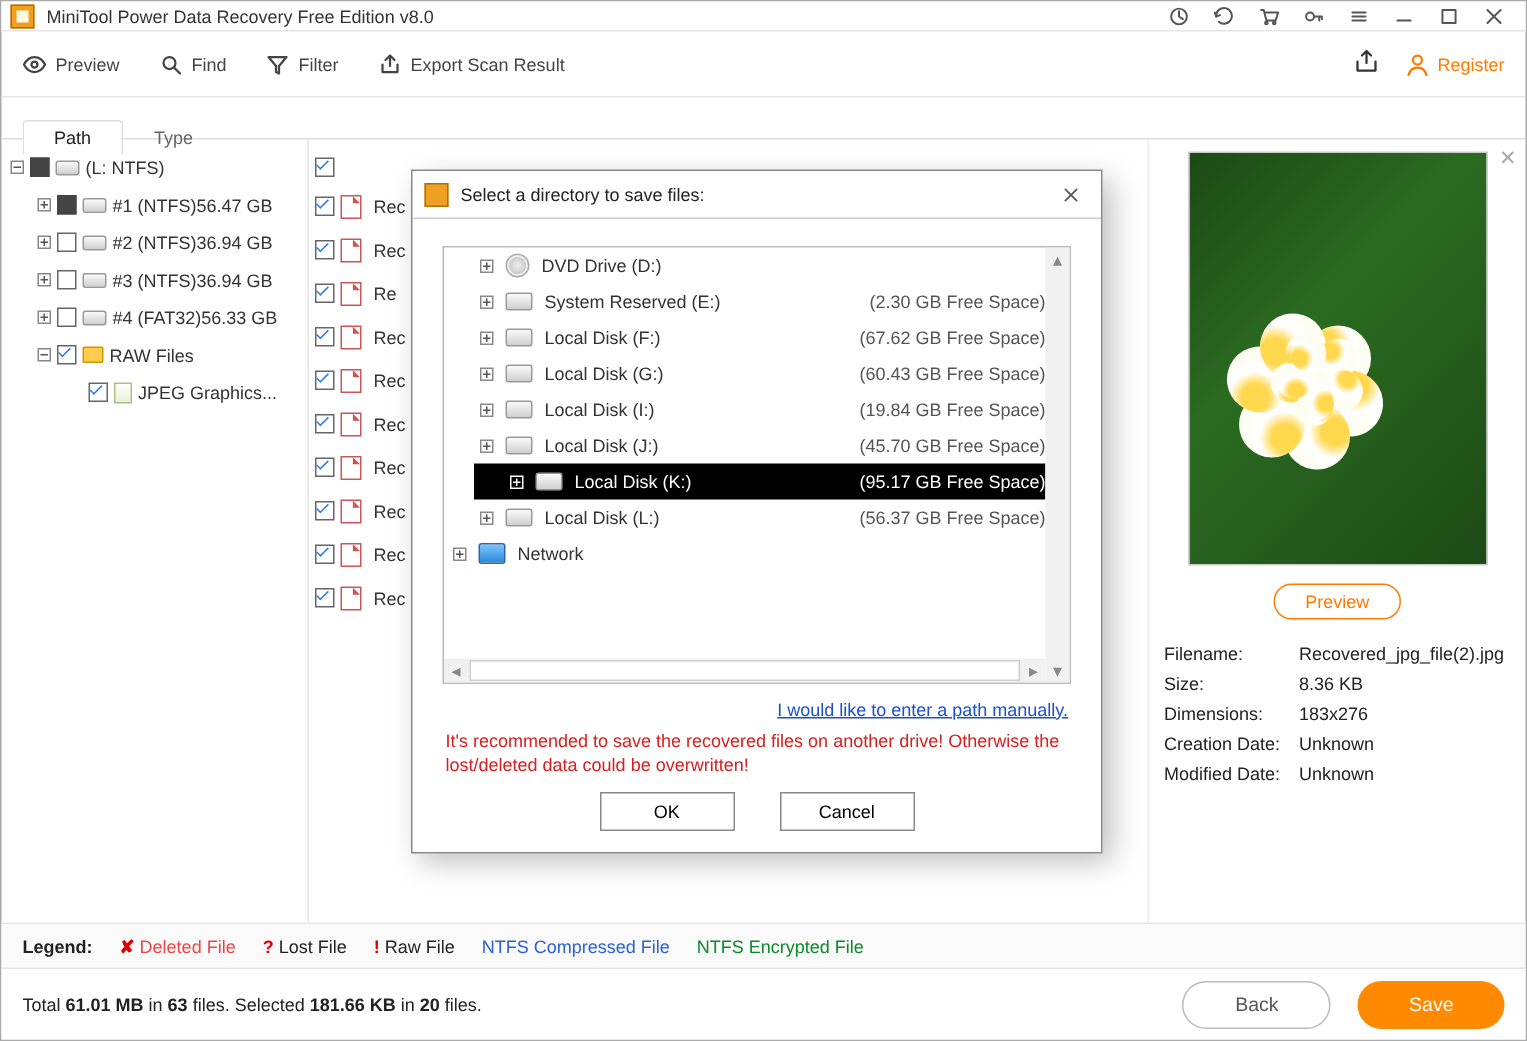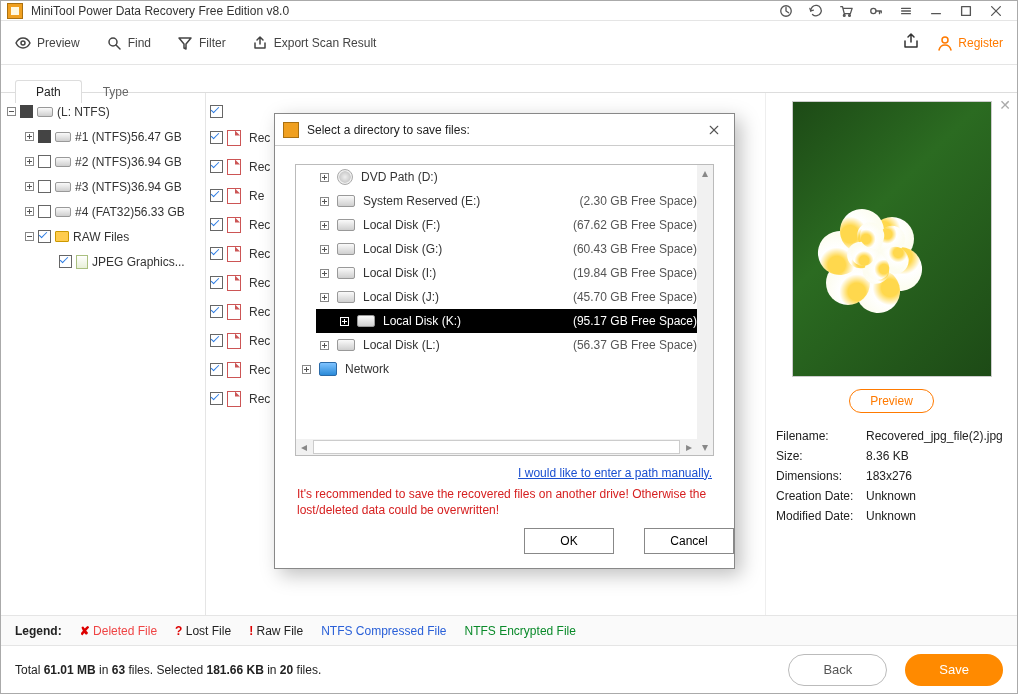--- a/index.html
+++ b/index.html
@@ -98,21 +98,21 @@
   .network-row { padding-left:6px; }
   .hscroll { position:absolute; left:0; right:16px; bottom:0; height:16px; background:#f1f1f1; display:flex; align-items:center; }
   .hscroll .arrow { width:16px; height:16px; display:flex; align-items:center; justify-content:center; color:#888; cursor:pointer; }
   .hscroll .thumb { flex:1; height:14px; background:#fff; border:1px solid #ccc; margin:0 1px; }
   .vscroll { position:absolute; top:0; bottom:0; right:0; width:16px; background:#f1f1f1; display:flex; flex-direction:column; align-items:center; }
   .vscroll .arrow { width:16px; height:16px; display:flex; align-items:center; justify-content:center; color:#888; cursor:pointer; }
   .vscroll .track { flex:1; }
   .manual-link { text-align:right; margin:4px 22px 2px 0; }
   .manual-link a { color:#1a4fd0; text-decoration:underline; cursor:pointer; }
   .warning { color:#d62020; margin:4px 22px 10px 22px; line-height:1.35; }
-  .modal-btns { display:flex; gap:30px; justify-content:flex-end; margin-bottom:14px; }
+  .modal-btns { display:flex; gap:30px; justify-content:center; margin-bottom:14px; }
   .modal-btns button { width:90px; height:26px; border:1px solid #888; background:#fff; cursor:pointer; font-size:12px; }
 
   svg.strokeonly path, svg.strokeonly circle, svg.strokeonly line, svg.strokeonly rect, svg.strokeonly polyline { fill:none; stroke:currentColor; stroke-width:1.5; stroke-linecap:round; stroke-linejoin:round; }
 </style>
 </head>
 <body>
 
 <div class="window">
 
   <div class="titlebar">
@@ -399,21 +399,21 @@
             <line x1="3" y1="3" x2="13" y2="13"></line>
             <line x1="13" y1="3" x2="3" y2="13"></line>
           </svg>
         </span>
     </div>
     <div class="modal-body">
       <div class="dir-list" id="dir-list">
           <div class="dir-row">
             <span class="bx plus"></span>
             <span class="dvd-ico"></span>
-            <span class="name">DVD Path (D:)</span>
+            <span class="name">DVD Drive (D:)</span>
             <span class="free"></span>
           </div>
           <div class="dir-row">
             <span class="bx plus"></span>
             <span class="drv-ico"></span>
             <span class="name">System Reserved (E:)</span>
             <span class="free">(2.30 GB Free Space)</span>
           </div>
           <div class="dir-row">
             <span class="bx plus"></span>

